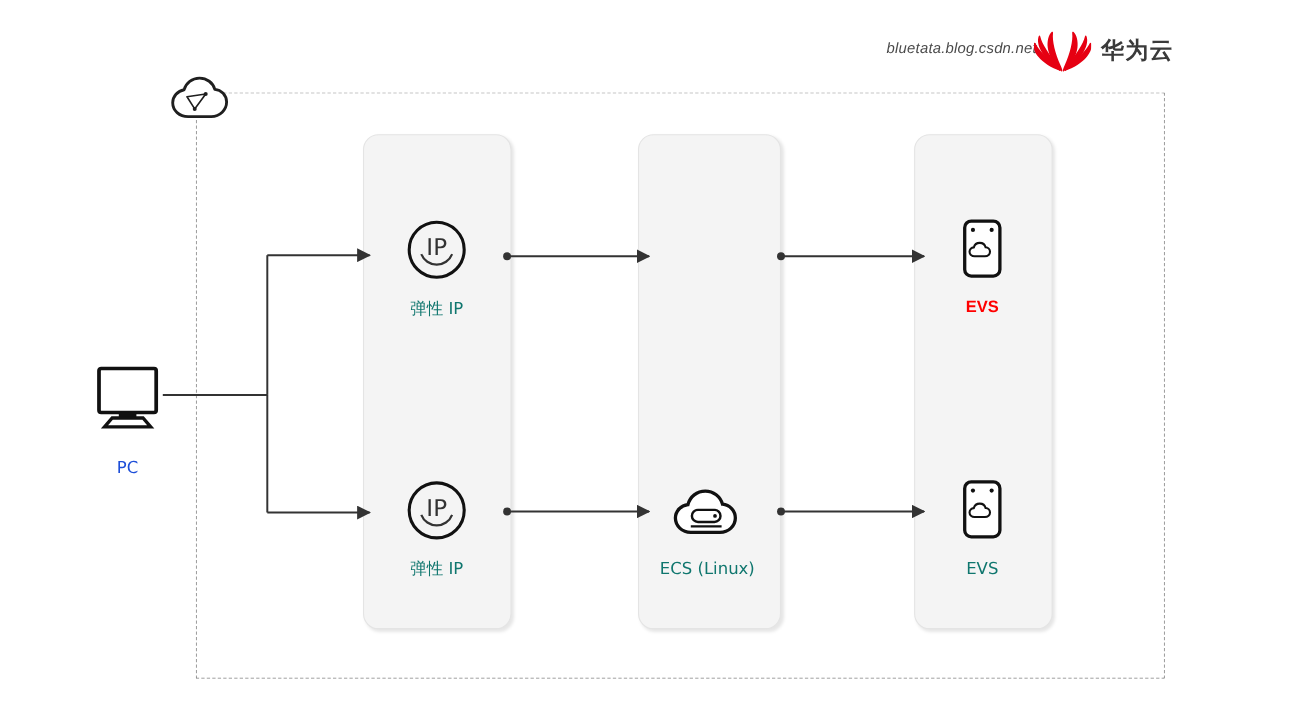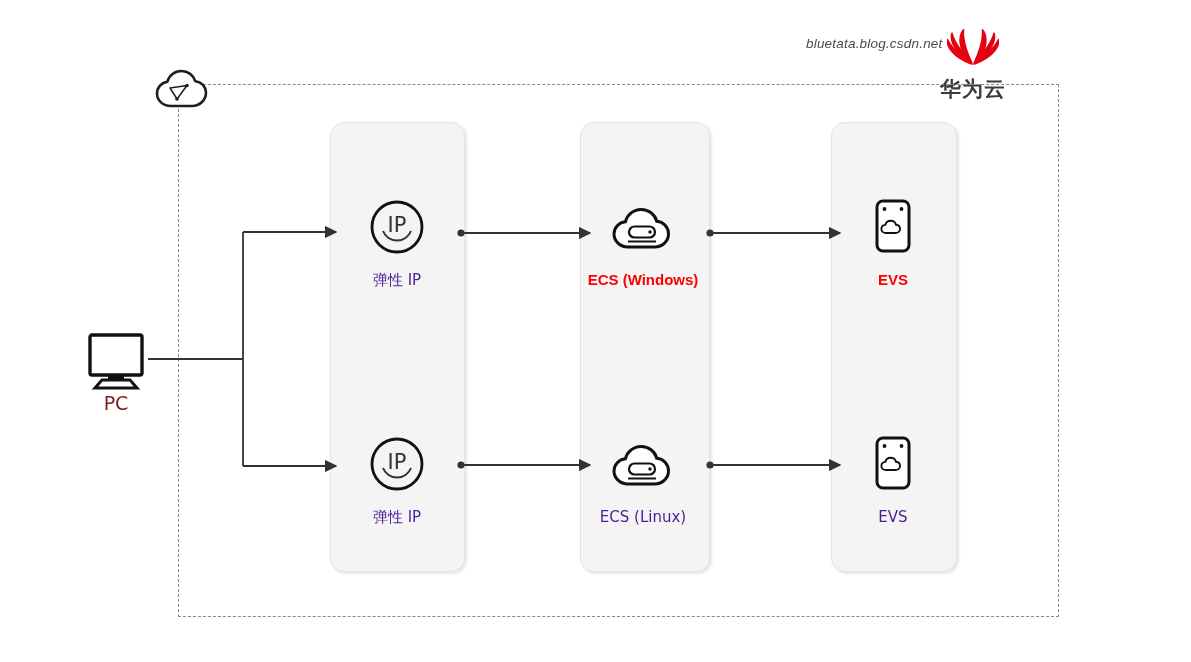--- a/index.html
+++ b/index.html
@@ -29,21 +29,20 @@
     letter-spacing: 0.2px;
     white-space: nowrap;
   }
   .brand {
     position: absolute;
     left: 940px;
     top: 26px;
     display: flex;
     align-items: center;
     gap: 9px;
-    flex-direction: column;
   }
   .brand-mark {
     width: 52px;
     height: 40px;
     display: block;
   }
   .brand-text {
     font-size: 21px;
     font-weight: bold;
     color: #3a3a3a;
@@ -95,21 +94,21 @@
   }
   .node .glyph {
     height: 62px;
     display: flex;
     align-items: center;
     justify-content: center;
   }
   .node .label {
     margin-top: 13px;
     font-size: 15px;
-    color: #4c1d95;
+    color: #0f766e;
     white-space: nowrap;
     font-family: "DejaVu Sans", "Liberation Sans", sans-serif;
   }
   .node .label.accent {
     color: #ff0000;
     font-weight: bold;
     font-family: "Liberation Sans", sans-serif;
   }
 
   
@@ -128,23 +127,23 @@
     width: 120px;
     text-align: center;
   }
   .pc .glyph {
     height: 62px;
     display: flex;
     align-items: center;
     justify-content: center;
   }
   .pc .label {
-    margin-top: 0;
-    font-size: 19px;
-    color: #7f1d1d;
+    margin-top: 24px;
+    font-size: 15px;
+    color: #1d4ed8;
     font-family: "DejaVu Sans", "Liberation Sans", sans-serif;
   }
 
   
   .wires {
     position: absolute;
     left: 0;
     top: 0;
     width: 1191px;
     height: 662px;
@@ -237,72 +236,61 @@
     <div class="glyph">
       <svg width="58" height="58" viewBox="0 0 58 58">
         <circle cx="29" cy="29" r="25" fill="none" stroke="#111111" stroke-width="2.8"></circle>
         <text x="29" y="34" text-anchor="middle" font-family="DejaVu Sans, sans-serif" font-size="21" fill="#333333">IP</text>
         <path d="M 15 33 A 15 15 0 0 0 43 33" fill="none" stroke="#333333" stroke-width="2"></path>
       </svg>
     </div>
     <div class="label">弹性 IP</div>
   </div>
 
-  <div class="node n-ecs1">
+
+  <div class="node n-evs1">
+    <div class="glyph">
+      <svg width="46" height="58" viewBox="0 0 46 58">
+        <rect x="7" y="3" width="32" height="50" rx="6" fill="#ffffff" stroke="#111111" stroke-width="3"></rect>
+        <circle cx="14.5" cy="11" r="1.9" fill="#111111"></circle>
+        <circle cx="31.5" cy="11" r="1.9" fill="#111111"></circle>
+        <path d="M16 35 C13.4 35 11.4 33.2 11.4 30.9 C11.4 28.8 13.1 27.1 15.3 26.9 C15.9 24.5 18.1 22.8 20.7 22.8 C23.2 22.8 25.4 24.5 26 26.8 C28.3 27 30 28.8 30 30.9 C30 33.2 28 35 25.4 35 Z" fill="#ffffff" stroke="#111111" stroke-width="1.9"></path>
+      </svg>
+    </div>
+    <div class="label accent">EVS</div>
+  </div>
+
+  <div class="node n-eip2">
+    <div class="glyph">
+      <svg width="58" height="58" viewBox="0 0 58 58">
+        <circle cx="29" cy="29" r="25" fill="none" stroke="#111111" stroke-width="2.8"></circle>
+        <text x="29" y="34" text-anchor="middle" font-family="DejaVu Sans, sans-serif" font-size="21" fill="#333333">IP</text>
+        <path d="M 15 33 A 15 15 0 0 0 43 33" fill="none" stroke="#333333" stroke-width="2"></path>
+      </svg>
+    </div>
+    <div class="label">弹性 IP</div>
+  </div>
+
+  <div class="node n-ecs2">
     <div class="glyph">
       <svg width="64" height="52" viewBox="0 0 64 52">
         <path d="M17 46 C9 46 3 40 3 33 C3 26.6 8 21.4 14.4 20.8 C16.2 13.6 22.6 8.4 30.2 8.4 C37.6 8.4 43.9 13.4 45.8 20.3 C52.4 20.8 57.5 26.3 57.5 33 C57.5 40 51.5 46 43.5 46 Z" fill="#ffffff" stroke="#111111" stroke-width="3"></path>
         <rect x="18" y="25.5" width="26" height="11" rx="5.5" fill="#ffffff" stroke="#111111" stroke-width="2.2"></rect>
         <circle cx="39" cy="31" r="1.7" fill="#111111"></circle>
         <line x1="17" y1="40.5" x2="45" y2="40.5" stroke="#111111" stroke-width="2"></line>
       </svg>
     </div>
-    <div class="label accent">ECS (Windows)</div>
-  </div>
-
-  <div class="node n-evs1">
+    <div class="label">ECS (Linux)</div>
+  </div>
+
+  <div class="node n-evs2">
     <div class="glyph">
       <svg width="46" height="58" viewBox="0 0 46 58">
         <rect x="7" y="3" width="32" height="50" rx="6" fill="#ffffff" stroke="#111111" stroke-width="3"></rect>
         <circle cx="14.5" cy="11" r="1.9" fill="#111111"></circle>
         <circle cx="31.5" cy="11" r="1.9" fill="#111111"></circle>
         <path d="M16 35 C13.4 35 11.4 33.2 11.4 30.9 C11.4 28.8 13.1 27.1 15.3 26.9 C15.9 24.5 18.1 22.8 20.7 22.8 C23.2 22.8 25.4 24.5 26 26.8 C28.3 27 30 28.8 30 30.9 C30 33.2 28 35 25.4 35 Z" fill="#ffffff" stroke="#111111" stroke-width="1.9"></path>
       </svg>
     </div>
-    <div class="label accent">EVS</div>
-  </div>
-
-  <div class="node n-eip2">
-    <div class="glyph">
-      <svg width="58" height="58" viewBox="0 0 58 58">
-        <circle cx="29" cy="29" r="25" fill="none" stroke="#111111" stroke-width="2.8"></circle>
-        <text x="29" y="34" text-anchor="middle" font-family="DejaVu Sans, sans-serif" font-size="21" fill="#333333">IP</text>
-        <path d="M 15 33 A 15 15 0 0 0 43 33" fill="none" stroke="#333333" stroke-width="2"></path>
-      </svg>
-    </div>
-    <div class="label">弹性 IP</div>
-  </div>
-
-  <div class="node n-ecs2">
-    <div class="glyph">
-      <svg width="64" height="52" viewBox="0 0 64 52">
-        <path d="M17 46 C9 46 3 40 3 33 C3 26.6 8 21.4 14.4 20.8 C16.2 13.6 22.6 8.4 30.2 8.4 C37.6 8.4 43.9 13.4 45.8 20.3 C52.4 20.8 57.5 26.3 57.5 33 C57.5 40 51.5 46 43.5 46 Z" fill="#ffffff" stroke="#111111" stroke-width="3"></path>
-        <rect x="18" y="25.5" width="26" height="11" rx="5.5" fill="#ffffff" stroke="#111111" stroke-width="2.2"></rect>
-        <circle cx="39" cy="31" r="1.7" fill="#111111"></circle>
-        <line x1="17" y1="40.5" x2="45" y2="40.5" stroke="#111111" stroke-width="2"></line>
-      </svg>
-    </div>
-    <div class="label">ECS (Linux)</div>
-  </div>
-
-  <div class="node n-evs2">
-    <div class="glyph">
-      <svg width="46" height="58" viewBox="0 0 46 58">
-        <rect x="7" y="3" width="32" height="50" rx="6" fill="#ffffff" stroke="#111111" stroke-width="3"></rect>
-        <circle cx="14.5" cy="11" r="1.9" fill="#111111"></circle>
-        <circle cx="31.5" cy="11" r="1.9" fill="#111111"></circle>
-        <path d="M16 35 C13.4 35 11.4 33.2 11.4 30.9 C11.4 28.8 13.1 27.1 15.3 26.9 C15.9 24.5 18.1 22.8 20.7 22.8 C23.2 22.8 25.4 24.5 26 26.8 C28.3 27 30 28.8 30 30.9 C30 33.2 28 35 25.4 35 Z" fill="#ffffff" stroke="#111111" stroke-width="1.9"></path>
-      </svg>
-    </div>
     <div class="label">EVS</div>
   </div>
 
 </div>
 
 </body></html>

